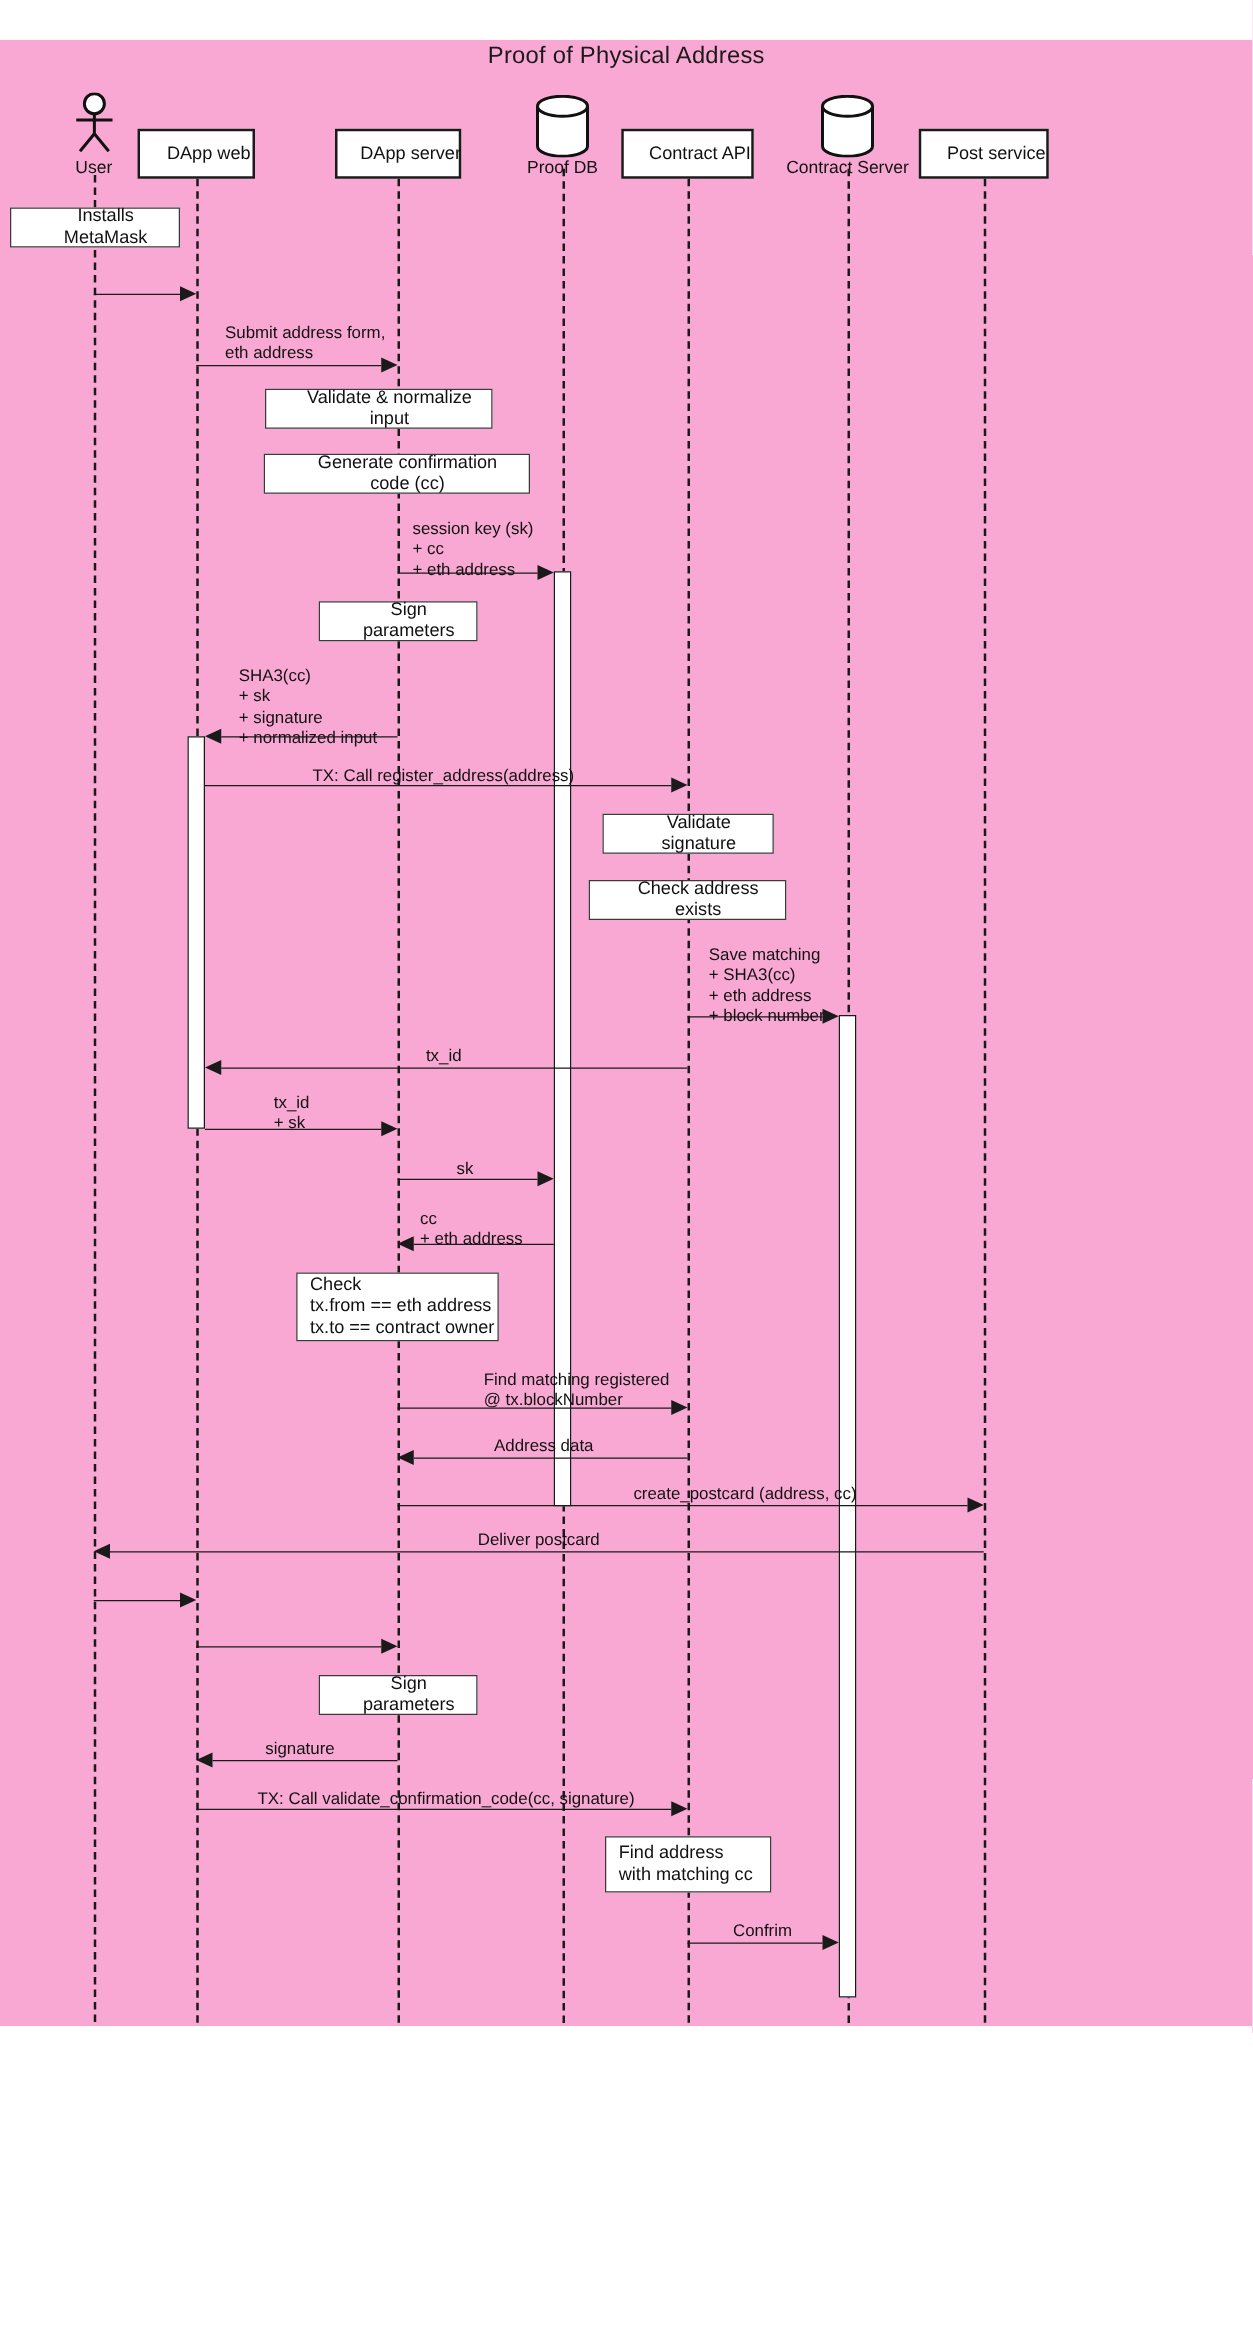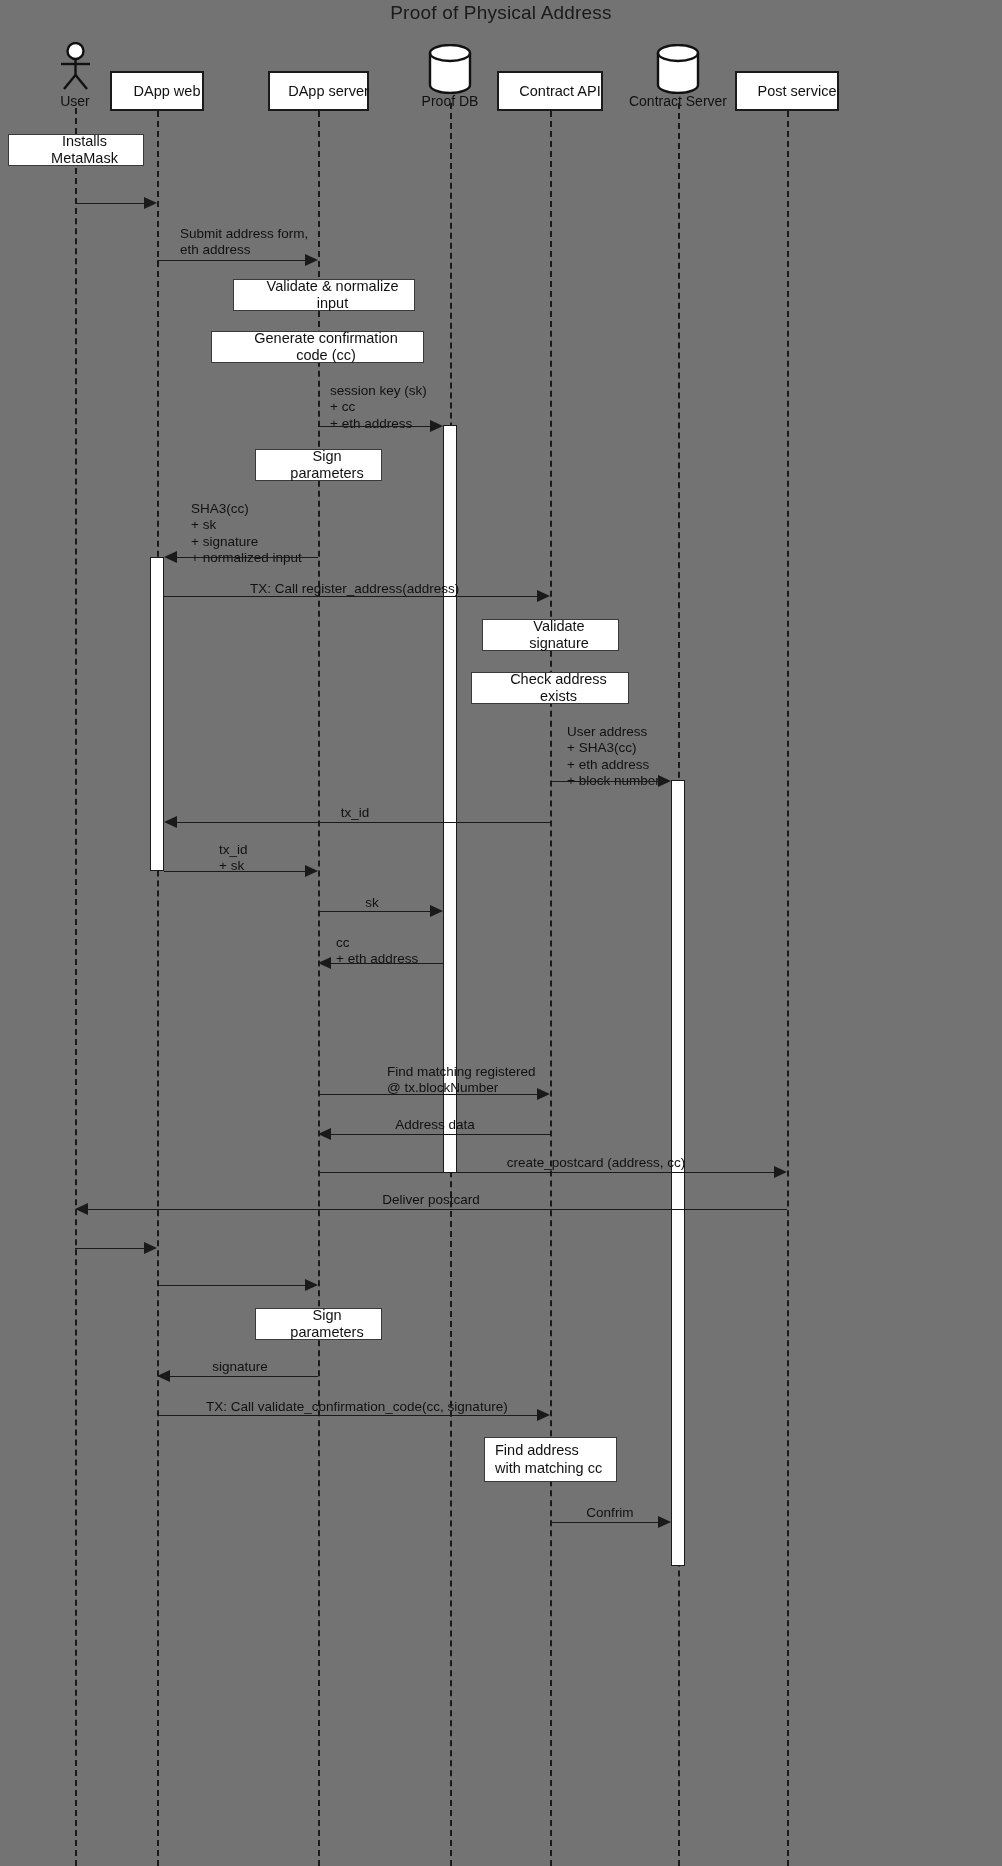--- a/index.html
+++ b/index.html
@@ -1,17 +1,17 @@
 <!DOCTYPE html>
 <html><head>
 <meta charset="utf-8">
 <style>
   html,body{margin:0;padding:0;background:#ffffff;}
   body{font-family:"Liberation Sans", sans-serif;color:#000;}
-  #canvas{position:relative;width:1002px;height:1866px;background:#737373;overflow:hidden;}
+  #canvas{position:relative;width:1002px;height:1589px;background:#f9a8d4;overflow:hidden;margin-top:32px;}
   #diagram-title{
     position:absolute;left:0;top:2px;width:1002px;text-align:center;
     font-size:19px;color:#1a1a1a;letter-spacing:.2px;
   }
   .actor-box{
     position:absolute;border:2px solid #1a1a1a;background:#fff;
     display:flex;align-items:center;justify-content:center;
     font-size:14.5px;color:#111;box-sizing:border-box;white-space:nowrap;padding-left:20px;
   }
   .actor-label{
@@ -102,40 +102,45 @@
   <div class="lifeline" style="left:787px;top:111px;height:1755px;"></div>
 
   <div class="activation" style="left:443px;top:425px;width:14px;height:748px;"></div>
   <div class="activation" style="left:150px;top:557px;width:14px;height:314px;"></div>
   <div class="activation" style="left:671px;top:780px;width:14px;height:786px;"></div>
 
   <div class="note-box center" style="left:8px;top:134px;width:136px;height:32px;">
     <span>Installs MetaMask</span>
   </div>
 
-  <div class="note-box center" style="left:233px;top:279px;width:182px;height:32px;">
+  <div class="note-box center" style="left:212px;top:279px;width:182px;height:32px;">
     <span>Validate &amp; normalize input</span>
   </div>
 
   <div class="note-box center" style="left:211px;top:331px;width:213px;height:32px;">
     <span>Generate confirmation code (cc)</span>
   </div>
 
   <div class="note-box center" style="left:255px;top:449px;width:127px;height:32px;">
     <span>Sign parameters</span>
   </div>
 
   <div class="note-box center" style="left:482px;top:619px;width:137px;height:32px;">
     <span>Validate signature</span>
   </div>
 
   <div class="note-box center" style="left:471px;top:672px;width:158px;height:32px;">
     <span>Check address exists</span>
   </div>
 
+  <div class="note-box left" style="left:237px;top:986px;width:162px;height:55px;white-space:pre;">
+    <span style="white-space:pre;">Check
+tx.from == eth address
+tx.to == contract owner</span>
+  </div>
 
   <div class="note-box center" style="left:255px;top:1308px;width:127px;height:32px;">
     <span>Sign parameters</span>
   </div>
 
   <div class="note-box left" style="left:484px;top:1437px;width:133px;height:45px;white-space:pre;">
     <span style="white-space:pre;">Find address
 with matching cc</span>
   </div>
 
@@ -157,21 +162,21 @@
 + sk
 + signature
 + normalized input</div>
   <div class="msg-line" style="left:177px;top:557px;width:141px;"></div>
   <div class="arrow-head left" style="left:164px;top:551px;"></div>
 
   <div class="msg-label left" style="left:250px;top:581px;text-align:center;">TX: Call register_address(address)</div>
   <div class="msg-line" style="left:164px;top:596px;width:373px;"></div>
   <div class="arrow-head right" style="left:537px;top:590px;"></div>
 
-  <div class="msg-label left" style="left:567px;top:724px;">User address
+  <div class="msg-label left" style="left:567px;top:724px;">Save matching
 + SHA3(cc)
 + eth address
 + block number</div>
   <div class="msg-line" style="left:550px;top:781px;width:108px;"></div>
   <div class="arrow-head right" style="left:658px;top:775px;"></div>
 
   <div class="msg-label center" style="left:320px;top:805px;width:70px;">tx_id</div>
   <div class="msg-line" style="left:177px;top:822px;width:373px;"></div>
   <div class="arrow-head left" style="left:164px;top:816px;"></div>
 

